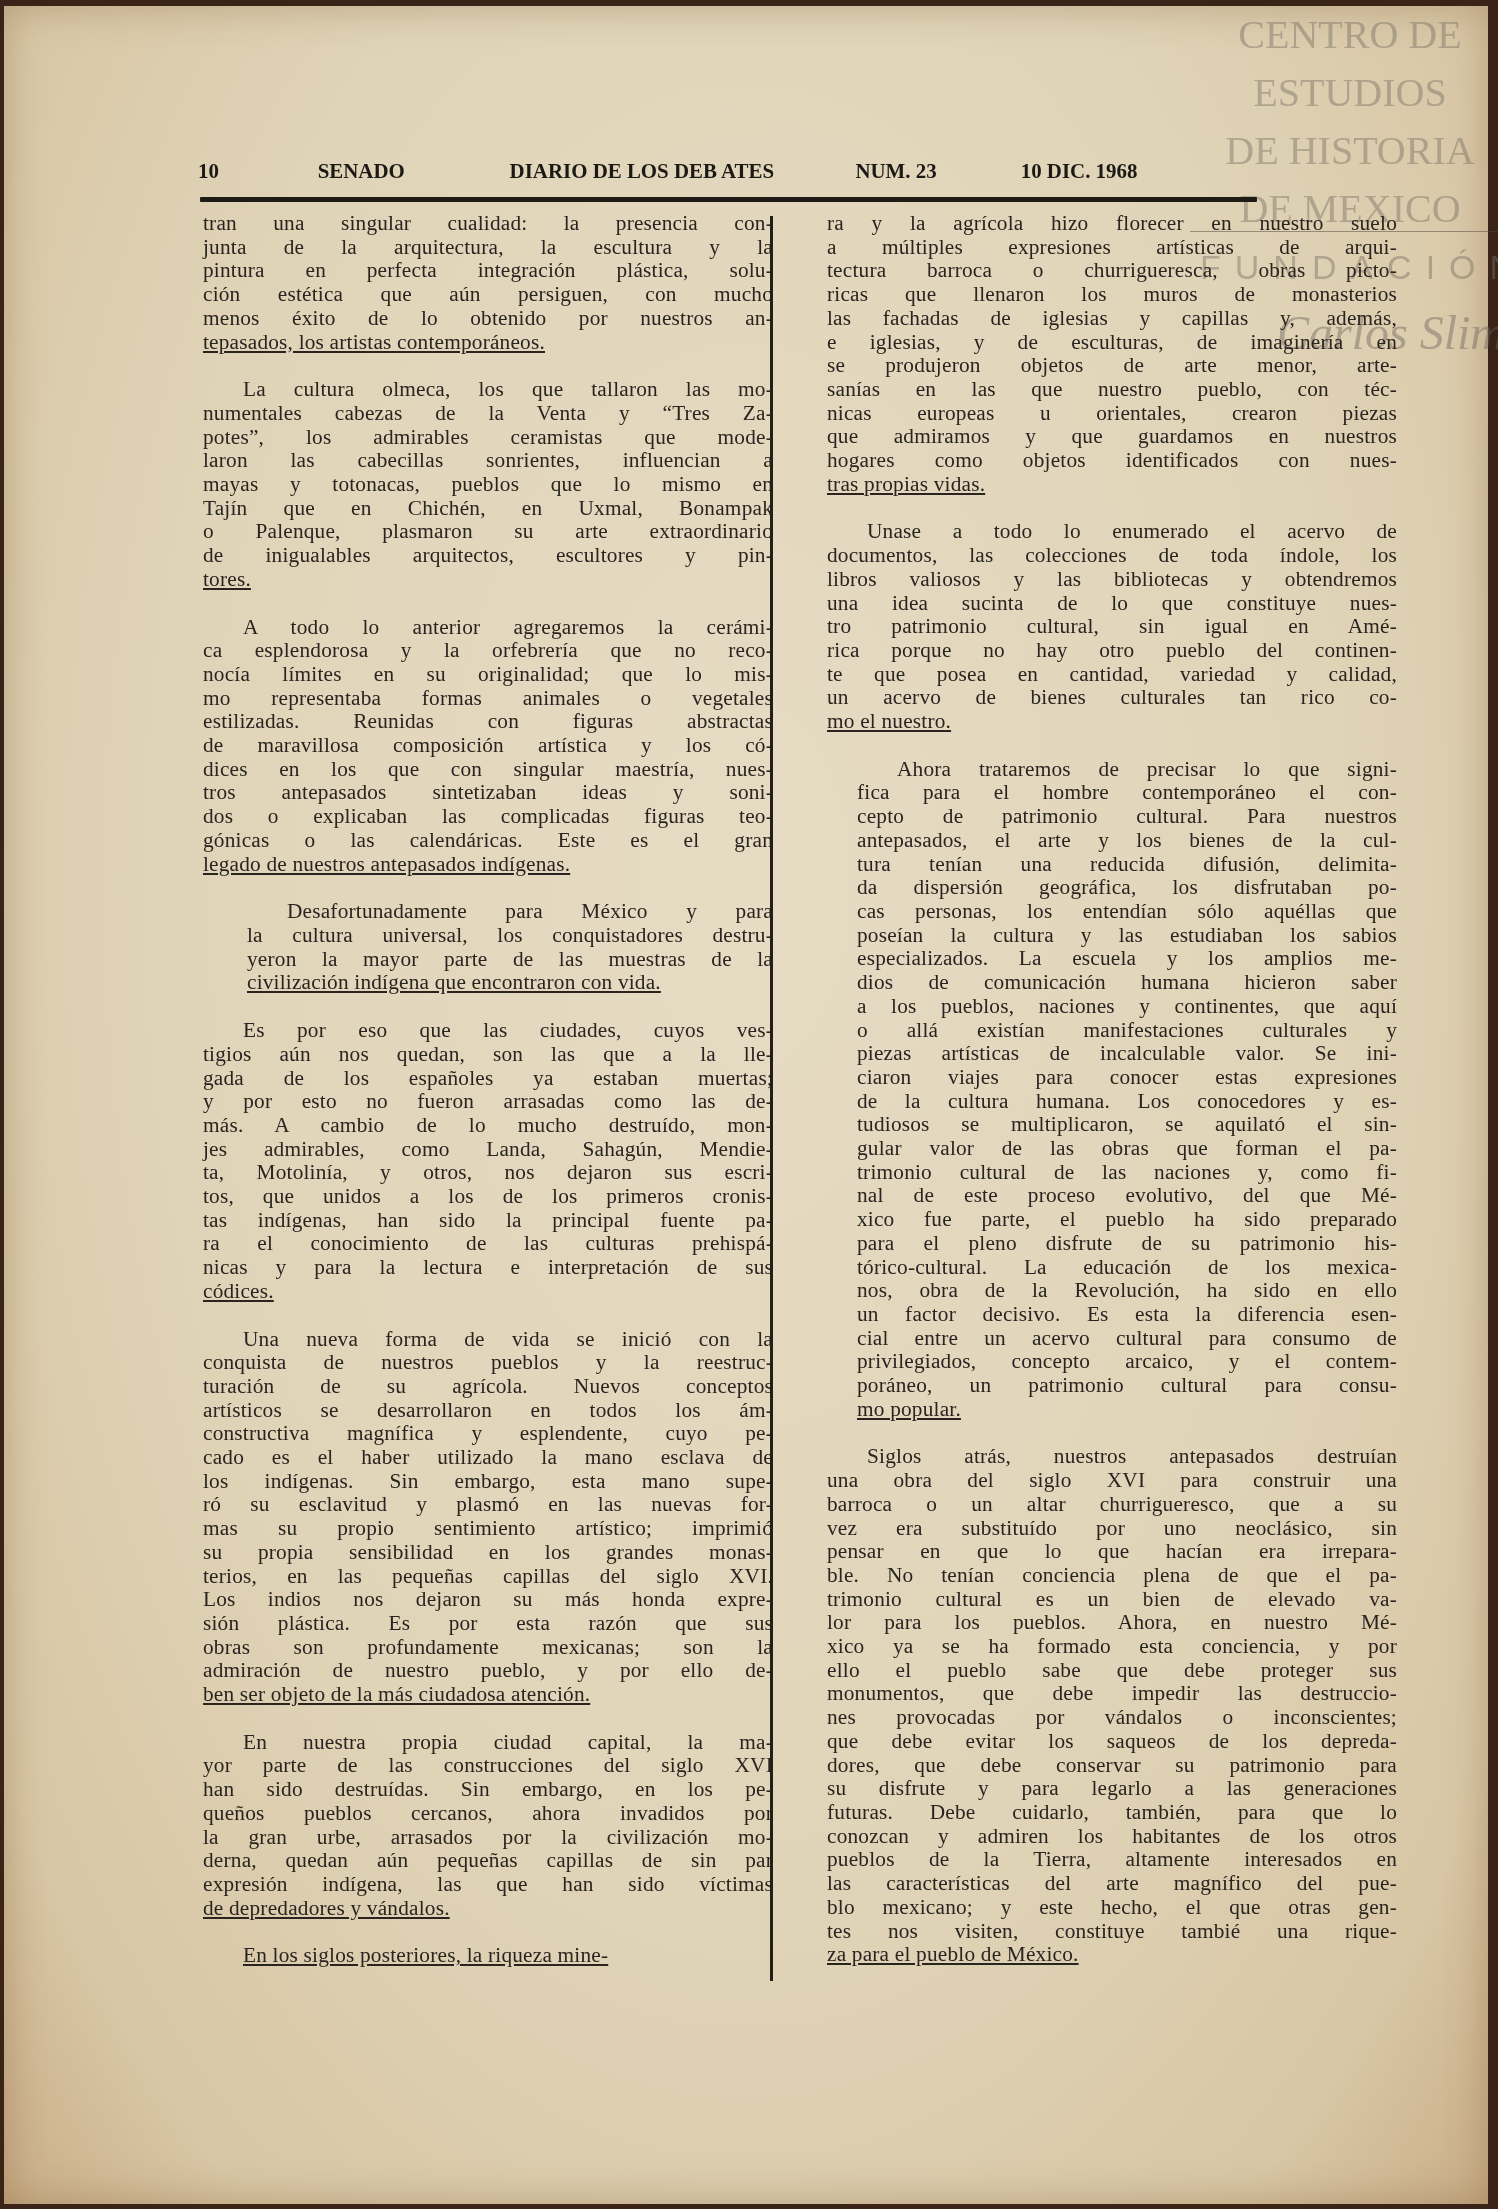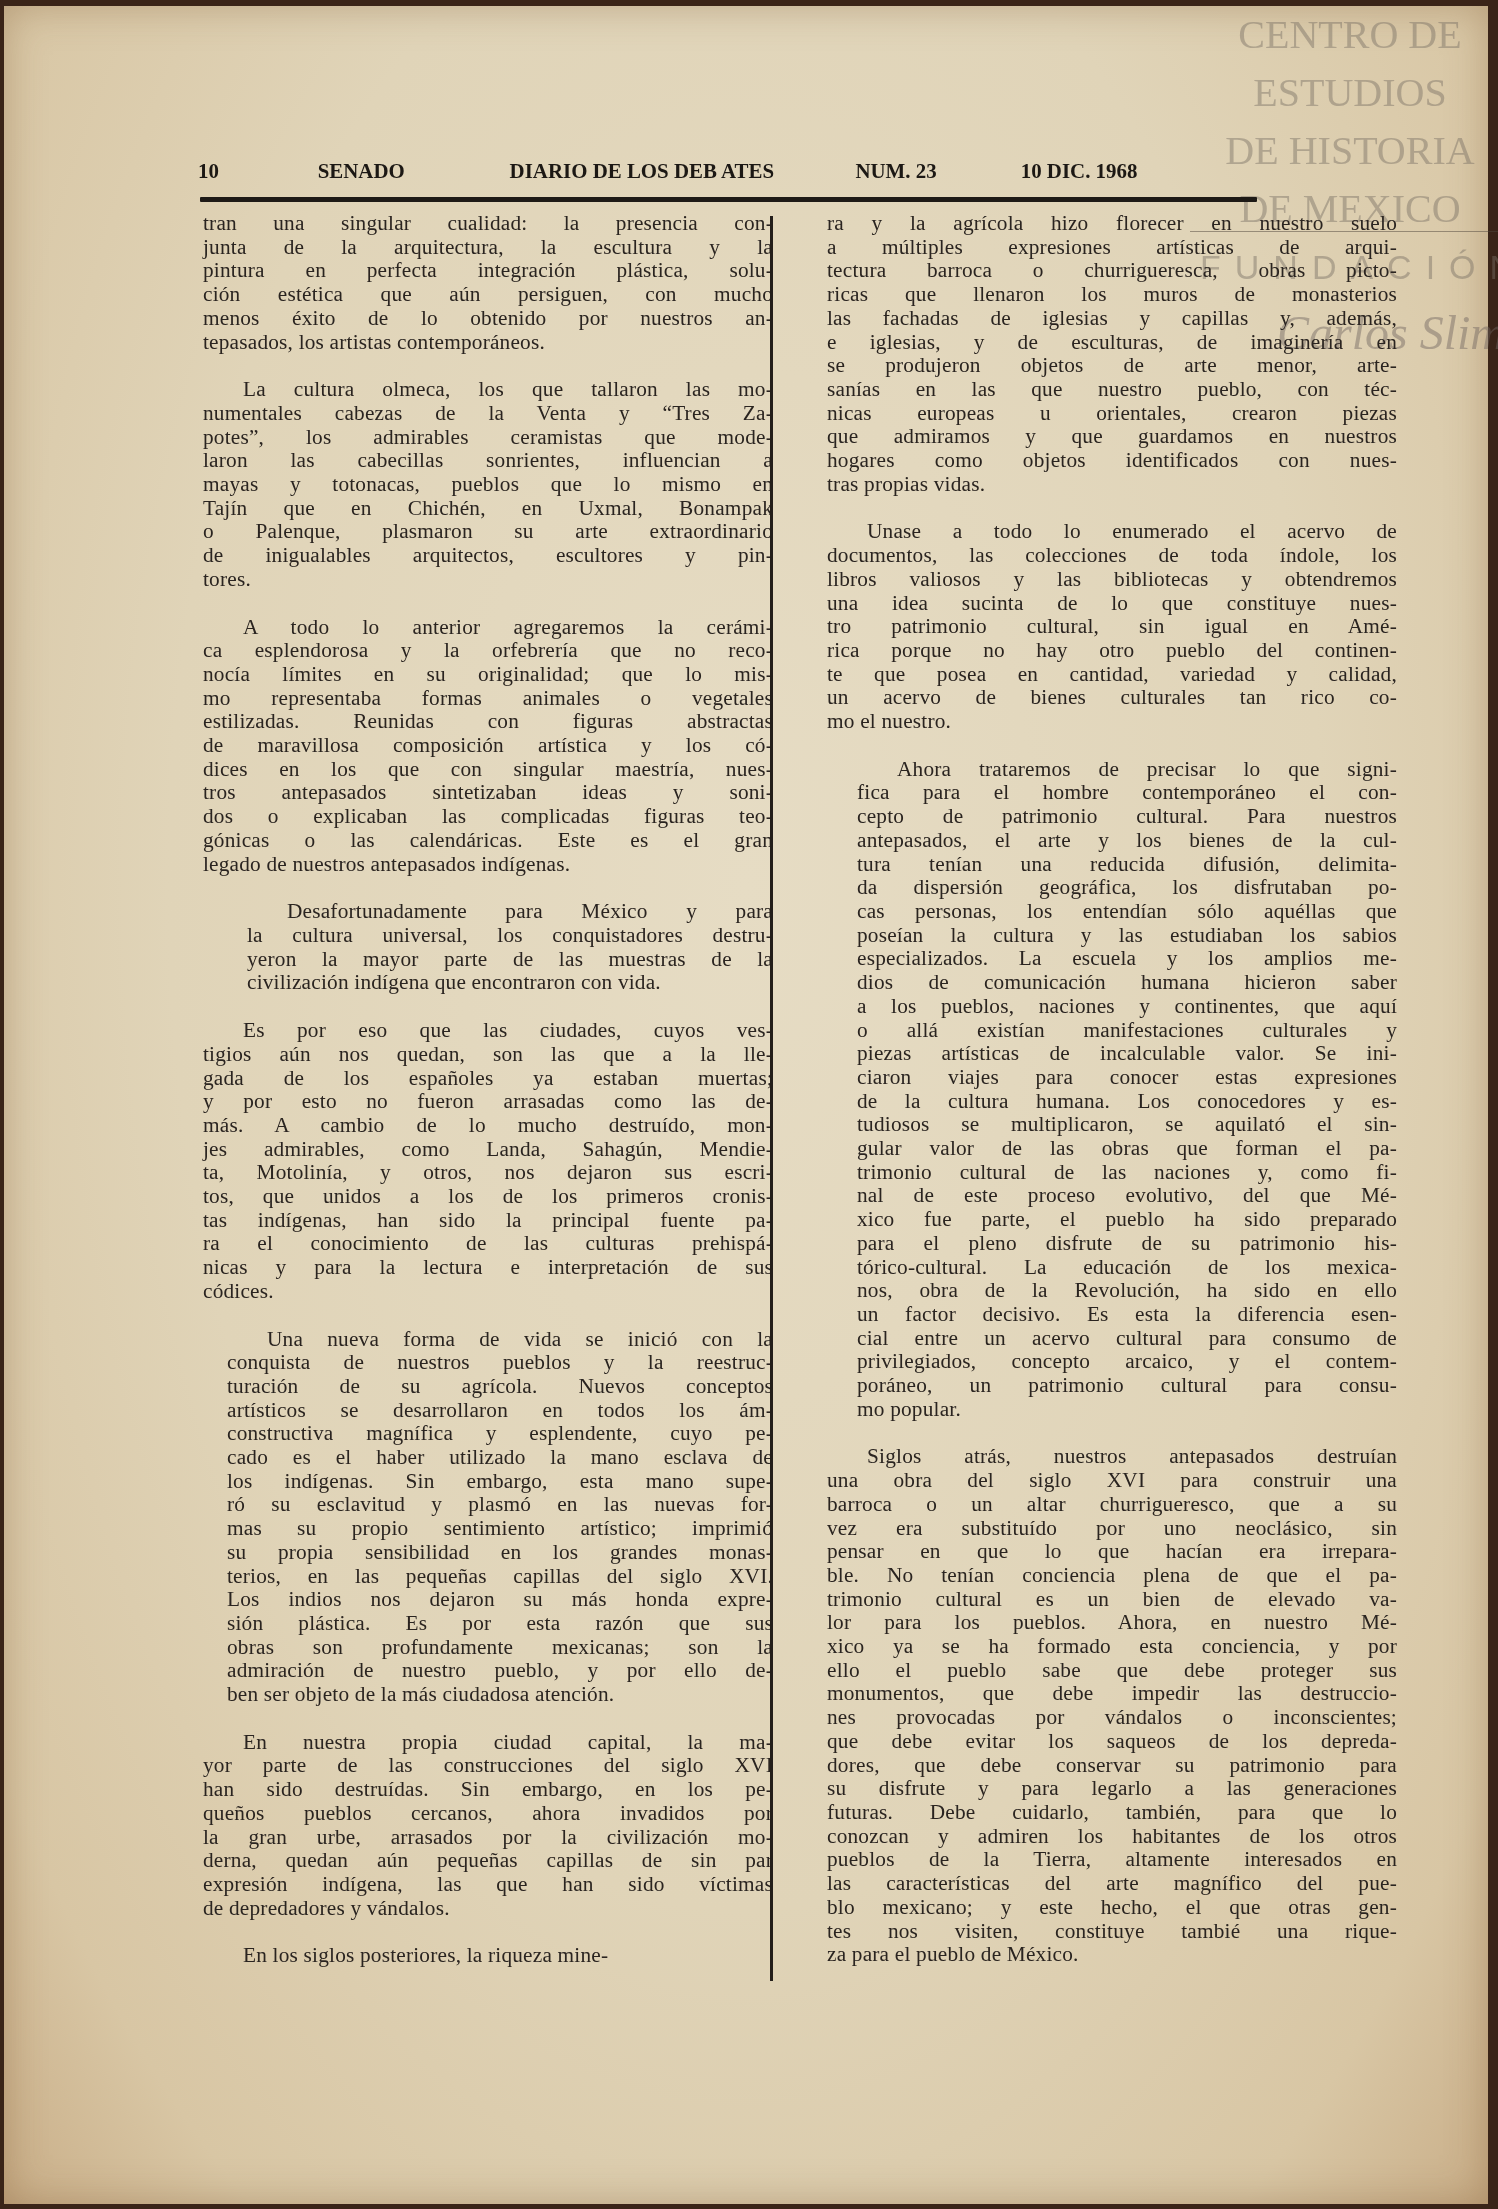--- a/index.html
+++ b/index.html
@@ -50,21 +50,21 @@
     }
     .col {
       position: absolute; top: 212px; width: 570px;
       font-size: 21.3px; line-height: 23.7px; color: #2a2420;
       text-align: justify; letter-spacing: 0.2px;
     }
     .col-left { left: 203px; }
     .col-right { left: 827px; width: 570px; }
     .col p { margin: 0 0 24px 0; text-indent: 0; }
     .col .line { display: block; text-align: justify; text-align-last: justify; white-space: nowrap; }
-    .col .line.last { text-align-last: left; }
+    .col .line.last { text-align-last: left; text-decoration: underline; }
     .divider {
       position: absolute; left: 770px; top: 216px; width: 3px; height: 1765px; background: #231e1a;
     }
   </style>
 </head>
 <body>
 
 <div class="page"></div>
 
 <div class="watermark">
@@ -132,21 +132,21 @@
       <span class="line">y por esto no fueron arrasadas como las de-</span>
       <span class="line">más. A cambio de lo mucho destruído, mon-</span>
       <span class="line">jes admirables, como Landa, Sahagún, Mendie-</span>
       <span class="line">ta, Motolinía, y otros, nos dejaron sus escri-</span>
       <span class="line">tos, que unidos a los de los primeros cronis-</span>
       <span class="line">tas indígenas, han sido la principal fuente pa-</span>
       <span class="line">ra el conocimiento de las culturas prehispá-</span>
       <span class="line">nicas y para la lectura e interpretación de sus</span>
       <span class="line last">códices.</span>
     </p>
-    <p style="padding-left: 0px; margin-left: 24px;">
+    <p style="padding-left: 0px;">
       <span class="line" style="padding-left: 40px;">Una nueva forma de vida se inició con la</span>
       <span class="line">conquista de nuestros pueblos y la reestruc-</span>
       <span class="line">turación de su agrícola. Nuevos conceptos</span>
       <span class="line">artísticos se desarrollaron en todos los ám-</span>
       <span class="line">constructiva magnífica y esplendente, cuyo pe-</span>
       <span class="line">cado es el haber utilizado la mano esclava de</span>
       <span class="line">los indígenas. Sin embargo, esta mano supe-</span>
       <span class="line">ró su esclavitud y plasmó en las nuevas for-</span>
       <span class="line">mas su propio sentimiento artístico; imprimió</span>
       <span class="line">su propia sensibilidad en los grandes monas-</span>

